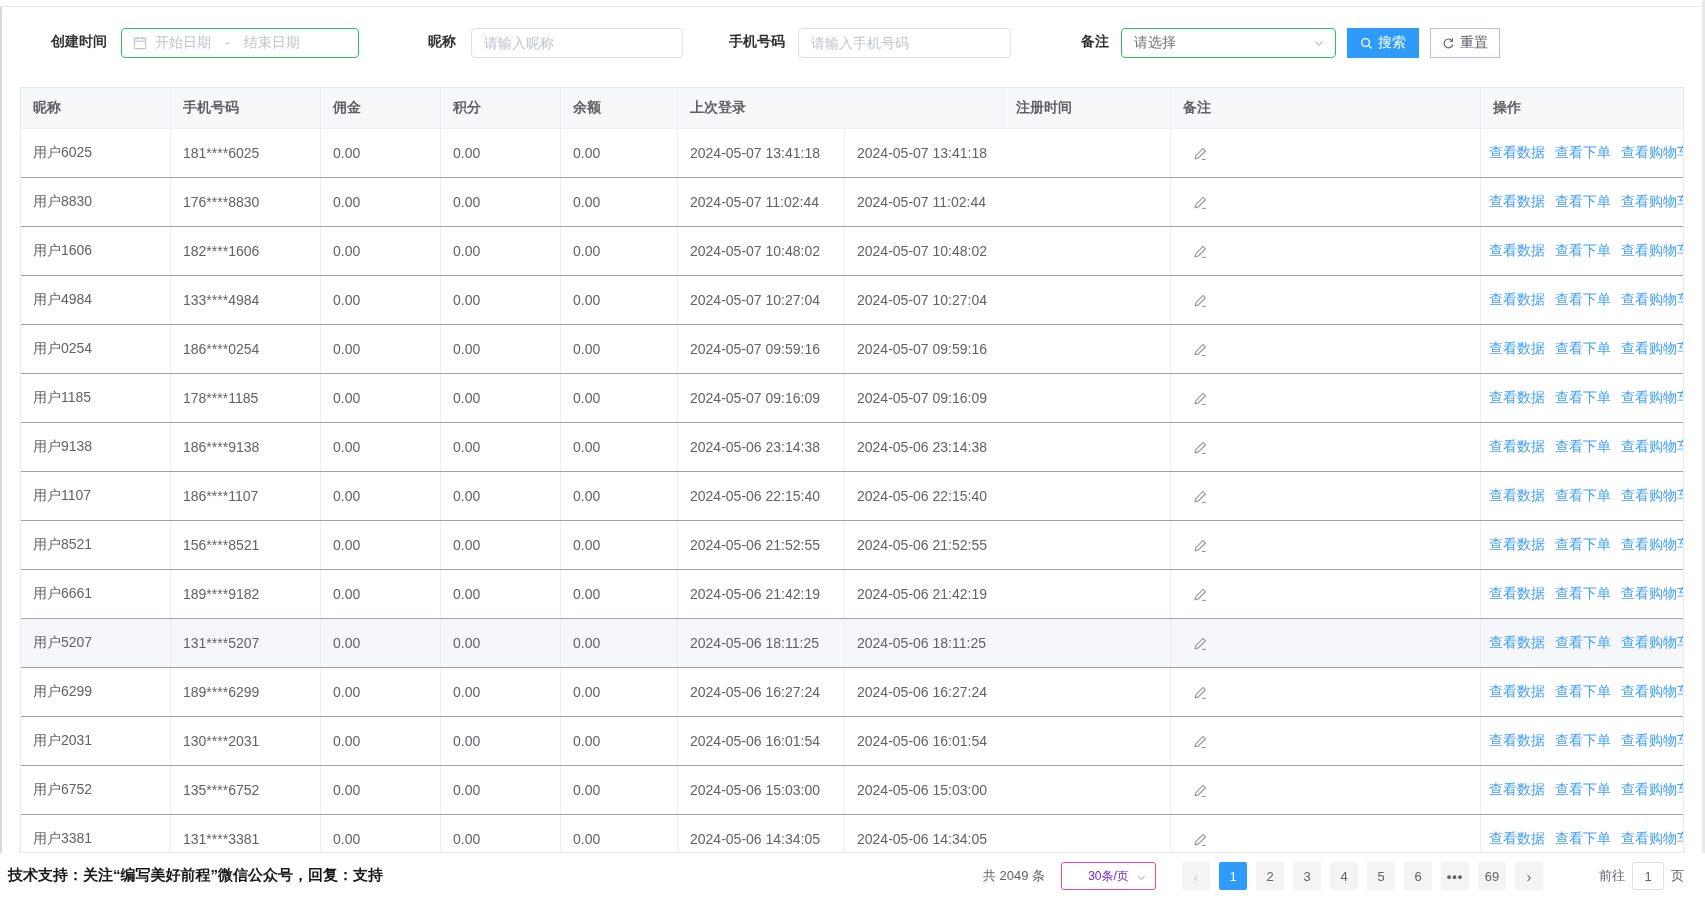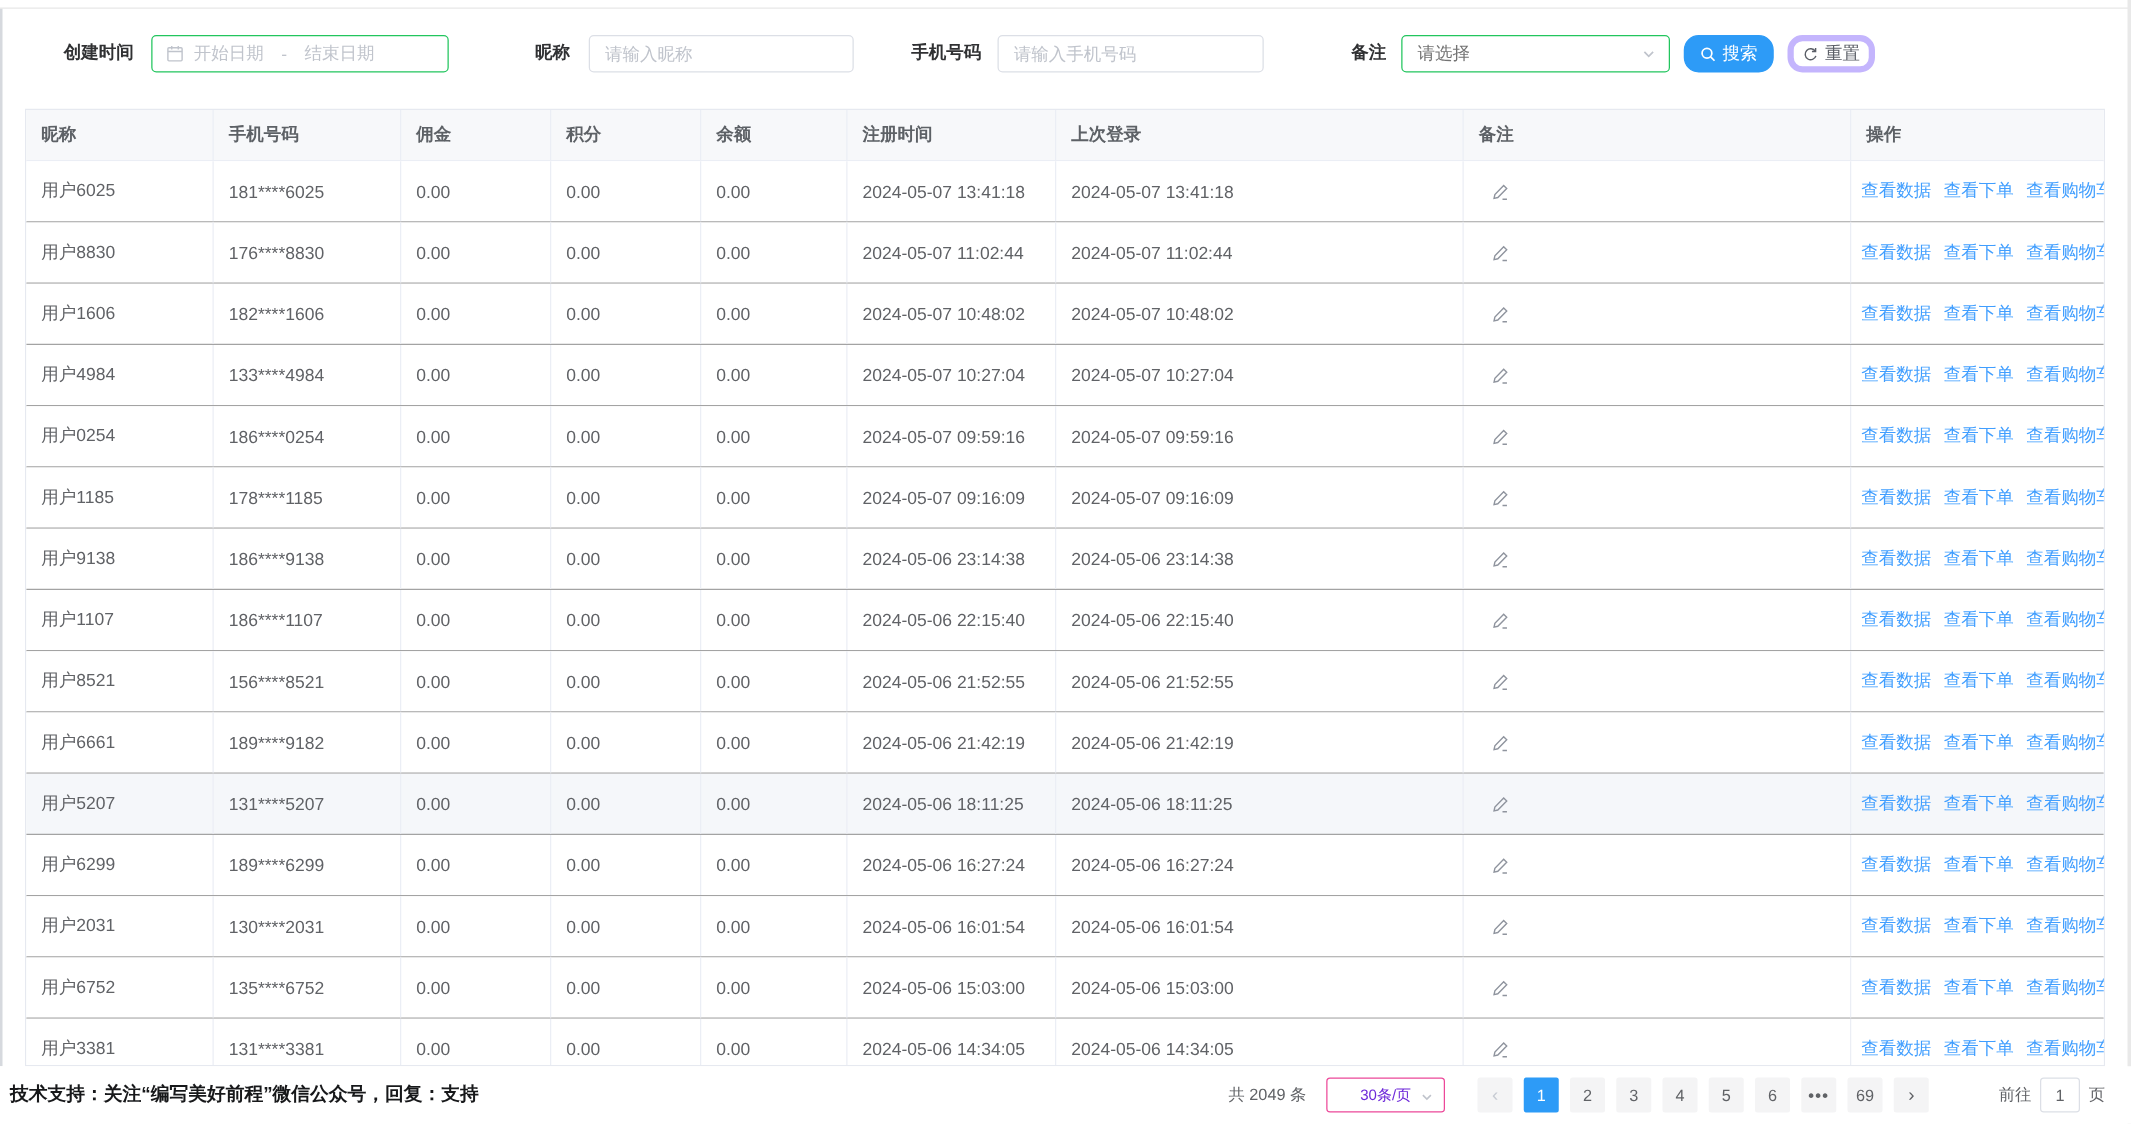--- a/index.html
+++ b/index.html
@@ -40,27 +40,27 @@
     font-family:"Liberation Sans","DejaVu Sans",sans-serif;
   }
   .finput::placeholder { color:#c0c4cc; opacity:1; }
   .inp-nick  { left:471px; width:212px; }
   .inp-phone { left:798px; width:213px; }
 
   .select-box { left:1121px; width:215px; color:#737373; padding-left:12px; justify-content:space-between; }
   .select-box .chev { margin-right:10px; display:flex; }
 
   .btn {
-    position:absolute; top:28px; height:30px; border-radius:12px;
+    position:absolute; top:28px; height:30px; border-radius:0;
     display:flex; align-items:center; justify-content:center;
     font-size:14px; cursor:pointer; white-space:nowrap;
   }
   .btn-search { left:1347px; width:72px; background:var(--primary,#2d9bf7); color:#fff; border:1px solid var(--primary,#2d9bf7); }
   .btn-search svg { margin-right:5px; }
-  .btn-reset  { left:1430px; width:70px; background:#fff; color:#5a5e66; border:5px solid #c4b5fd; }
+  .btn-reset  { left:1430px; width:70px; background:#fff; color:#5a5e66; border:1px solid #c4b5fd; }
   .btn-reset svg { margin-right:5px; }
 
   
   .table {
     position:absolute; left:20px; top:87px; width:1664px; height:766px;
     border:1px solid #e6e9f0; overflow:hidden; background:#fff;
   }
   .thead { display:flex; height:41px; background:#f7f8fa; border-bottom:1px solid #ebeef5; }
   .th {
     display:flex; align-items:center; padding-left:12px;
@@ -174,22 +174,22 @@
     <span>重置</span>
   </div>
 
   <div class="table">
     <div class="thead">
       <div class="th c0">昵称</div>
       <div class="th c1">手机号码</div>
       <div class="th c2">佣金</div>
       <div class="th c3">积分</div>
       <div class="th c4">余额</div>
+      <div class="th c6">上次登录</div>
       <div class="th c5">注册时间</div>
-      <div class="th c6">上次登录</div>
       <div class="th c7">备注</div>
       <div class="th c8">操作</div>
     </div>
     <div id="tbody">
     <div class="tr">
       <div class="td c0">用户6025</div>
       <div class="td c1">181****6025</div>
       <div class="td c2">0.00</div>
       <div class="td c3">0.00</div>
       <div class="td c4">0.00</div>

